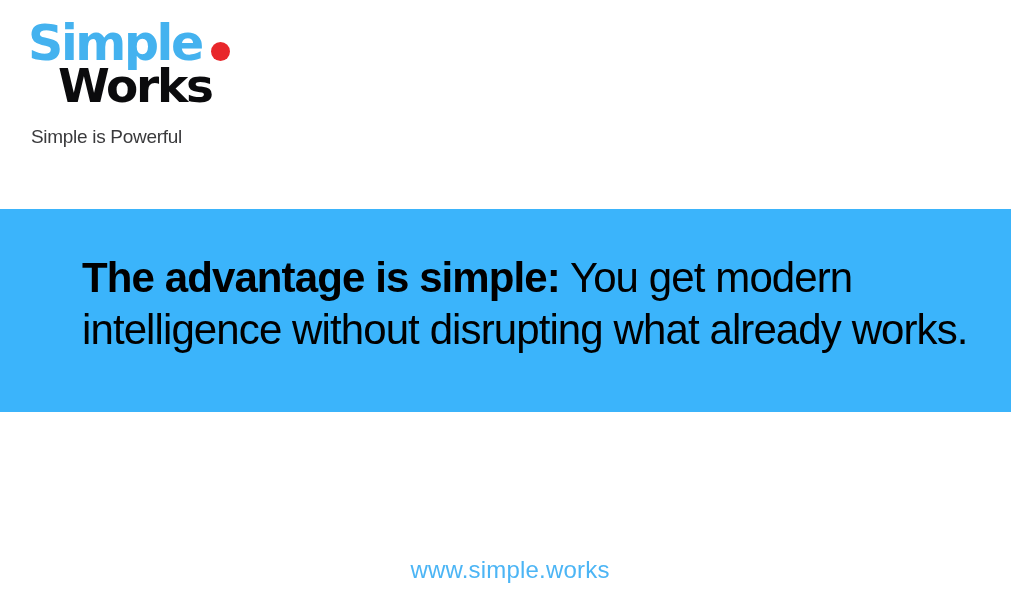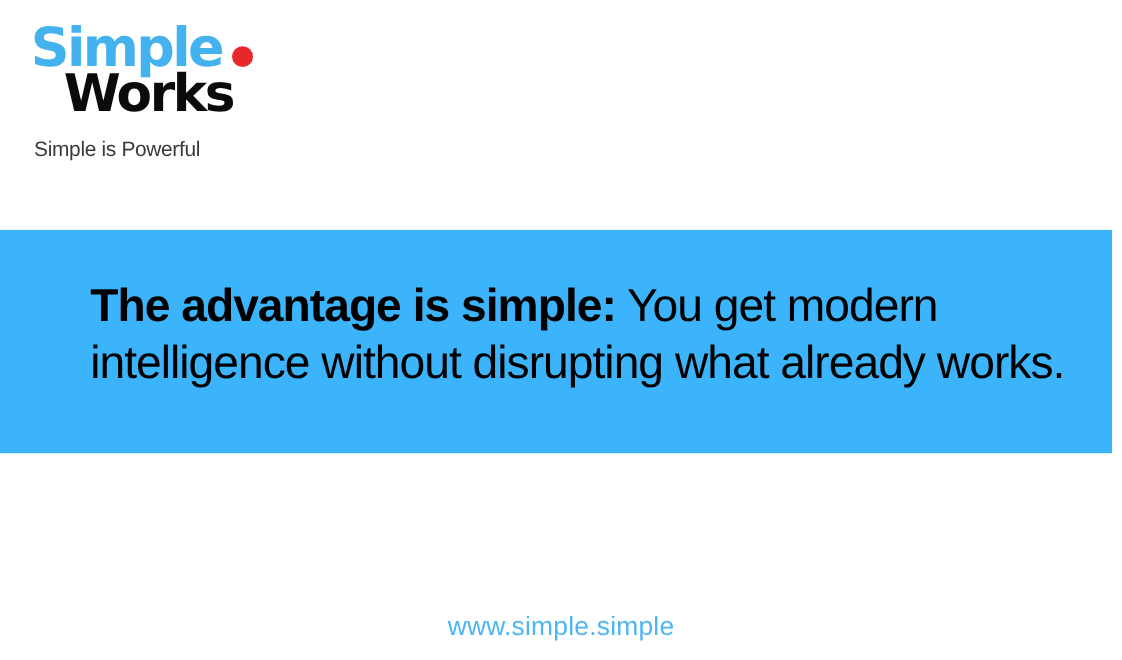--- a/index.html
+++ b/index.html
@@ -136,16 +136,16 @@
     <div class="logo-tagline">Simple is Powerful</div>
   </div>
 
   <div class="banner">
     <div class="banner-text">
       <span class="lead">The advantage is simple:</span><span class="rest"> You get modern intelligence without disrupting what already works.</span>
     </div>
   </div>
 
   <div class="footer">
-    <span class="footer-url">www.simple.simple</span>
+    <span class="footer-url">www.simple.works</span>
   </div>
 
 </div>
 
 </body></html>

